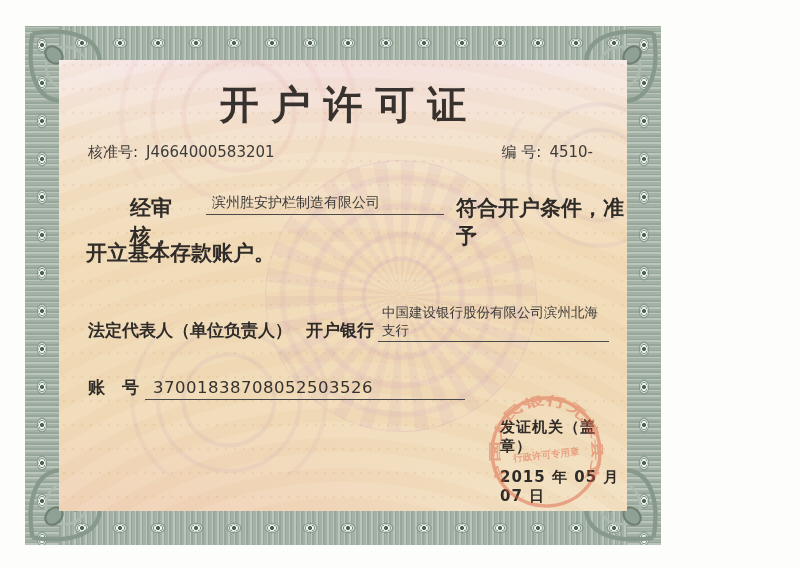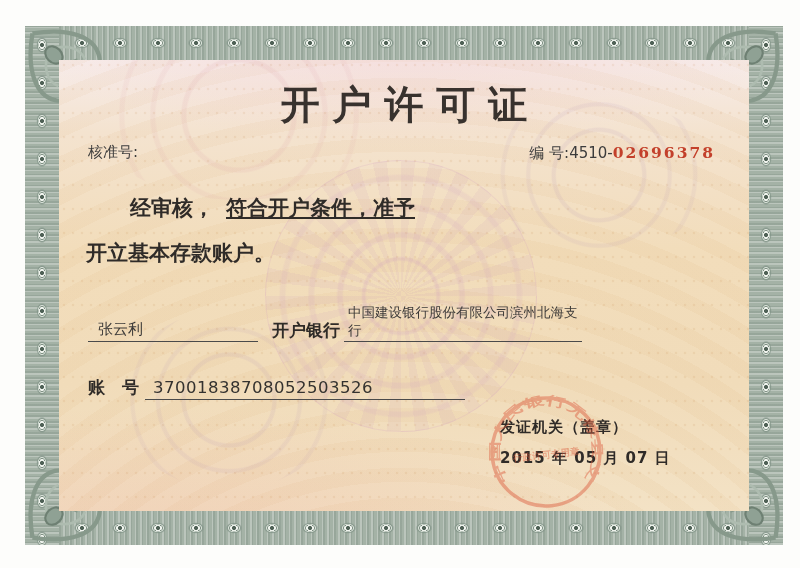--- a/index.html
+++ b/index.html
@@ -1,20 +1,20 @@
 <!DOCTYPE html>
 <html><head>
 <meta charset="utf-8">
 <style>
   html,body{margin:0;padding:0;}
   body{width:800px;height:568px;background:#fdfdfb;font-family:"DejaVu Sans","Liberation Sans",sans-serif;overflow:hidden;}
   .page{position:relative;width:800px;height:568px;background:#fdfdfb;}
 
   
-  .frame{position:absolute;left:25px;top:26px;width:758px;height:519px;}
+  .frame{position:absolute;left:25px;top:26px;width:636px;height:519px;}
   .band{position:absolute;background-color:#a4b2a6;}
   .band.h{
     background-image:
       radial-gradient(circle 2px at 19px 17px, #4f6156 0 1.6px, transparent 2.4px),
       radial-gradient(ellipse 13px 9px at 19px 17px, #f0f4ee 0 30%, rgba(110,128,116,.9) 34%, rgba(224,232,223,.95) 42%, rgba(130,148,136,.8) 50%, transparent 64%),
       repeating-linear-gradient(90deg, rgba(255,255,255,.25) 0 1.5px, rgba(118,136,124,.28) 1.5px 3px, transparent 3px 5.5px);
     background-size:38px 34px,38px 34px,auto;}
   .band.v{
     background-image:
       radial-gradient(circle 2px at 17px 19px, #4f6156 0 1.6px, transparent 2.4px),
@@ -57,27 +57,27 @@
     background:radial-gradient(circle, transparent 0 30%, rgba(160,125,175,.10) 31% 33%, transparent 34% 48%, rgba(160,125,175,.09) 49% 51%, transparent 52% 66%, rgba(160,125,175,.08) 67% 69%, transparent 70%);}
   .ring1{left:60px;top:250px;width:220px;height:180px;}
   .ring2{left:420px;top:40px;width:240px;height:150px;}
   .ring3{left:30px;top:-30px;width:300px;height:170px;background:radial-gradient(circle, transparent 0 30%, rgba(215,150,160,.12) 31% 33%, transparent 34% 48%, rgba(215,150,160,.10) 49% 51%, transparent 52% 66%, rgba(215,150,160,.09) 67% 69%, transparent 70%);}
 
   
   .title{position:absolute;left:0;right:0;top:18px;text-align:center;font-size:39px;font-weight:700;
     color:#38322e;letter-spacing:.33em;padding-left:.33em;font-family:"DejaVu Serif","Liberation Serif",serif;}
   .meta-row{position:absolute;left:29px;right:34px;top:83px;display:flex;justify-content:space-between;
     font-size:15px;color:#3c3c3c;}
-  .meta-left,.meta-right{display:flex;align-items:baseline;}
+  .meta-left,.meta-right{display:flex;align-items:baseline;gap:8px;}
   .serial-number{color:#c3402b;font-weight:600;letter-spacing:2px;font-family:"DejaVu Serif","Liberation Serif",serif;font-size:15.5px;}
   .body1{position:absolute;left:29px;top:134px;display:flex;align-items:flex-start;}
   .lead{font-size:21px;font-weight:600;color:#2f2b28;margin-left:42px;}
   .fill{border-bottom:1.5px solid #4a4a4a;}
   .company{width:252px;font-size:14px;color:#3c3a38;padding:0 4px 2px 6px;}
-  .after{font-size:21px;font-weight:600;color:#2f2b28;margin-left:12px;text-decoration:underline;}
+  .after{font-size:21px;font-weight:600;color:#2f2b28;margin-left:12px;}
   .body2{position:absolute;left:27px;top:179px;font-size:21px;font-weight:600;color:#2f2b28;text-align:right;}
   .rep-row{position:absolute;left:29px;top:244px;right:18px;display:flex;align-items:flex-end;}
   .rep-label,.bank-label{font-size:17px;font-weight:600;color:#2f2b28;white-space:nowrap;}
   .rep-name{width:156px;font-size:15px;color:#3c3a38;padding:0 4px 2px 10px;white-space:nowrap;}
   .bank-label{margin-left:14px;}
   .bank-name{width:232px;font-size:13.5px;line-height:1.3;color:#3c3a38;padding:0 2px 2px 4px;margin-left:4px;font-family:Liberation Serif, serif;}
   .account-row{position:absolute;left:29px;top:316px;display:flex;align-items:baseline;}
   .account-label{font-size:17px;font-weight:600;color:#2f2b28;}
   .account-number{width:308px;font-size:16.5px;color:#34322f;padding:0 4px 2px 8px;letter-spacing:.5px;margin-left:6px;}
   .issuer{position:absolute;left:441px;top:358px;color:#2f2b28;}
@@ -131,36 +131,37 @@
       <div class="rosette"></div>
       <div class="ring ring1"></div>
       <div class="ring ring2"></div>
       <div class="ring ring3"></div>
 
       <div class="title">开户许可证</div>
 
       <div class="meta-row">
         <div class="meta-left">
           <span>核准号:</span>
+          <span>J4664000583201</span>
         </div>
         <div class="meta-right">
           <span>编 号:</span>
           <span>4510-</span>
-          <span class="serial-number">02696378</span>
         </div>
       </div>
 
       <div class="body1">
         <span class="lead">经审核，</span>
+        <span class="fill company">滨州胜安护栏制造有限公司</span>
         <span class="after">符合开户条件，准予</span>
       </div>
       <div class="body2">开立基本存款账户。</div>
 
       <div class="rep-row">
-        <span class="fill rep-name">张云利</span>
+        <span class="rep-label">法定代表人（单位负责人）</span>
         <span class="bank-label">开户银行</span>
         <span class="fill bank-name">中国建设银行股份有限公司滨州北海支行</span>
       </div>
 
       <div class="account-row">
         <span class="account-label">账　号</span>
         <span class="fill account-number">37001838708052503526</span>
       </div>
 
       <div class="issuer">

